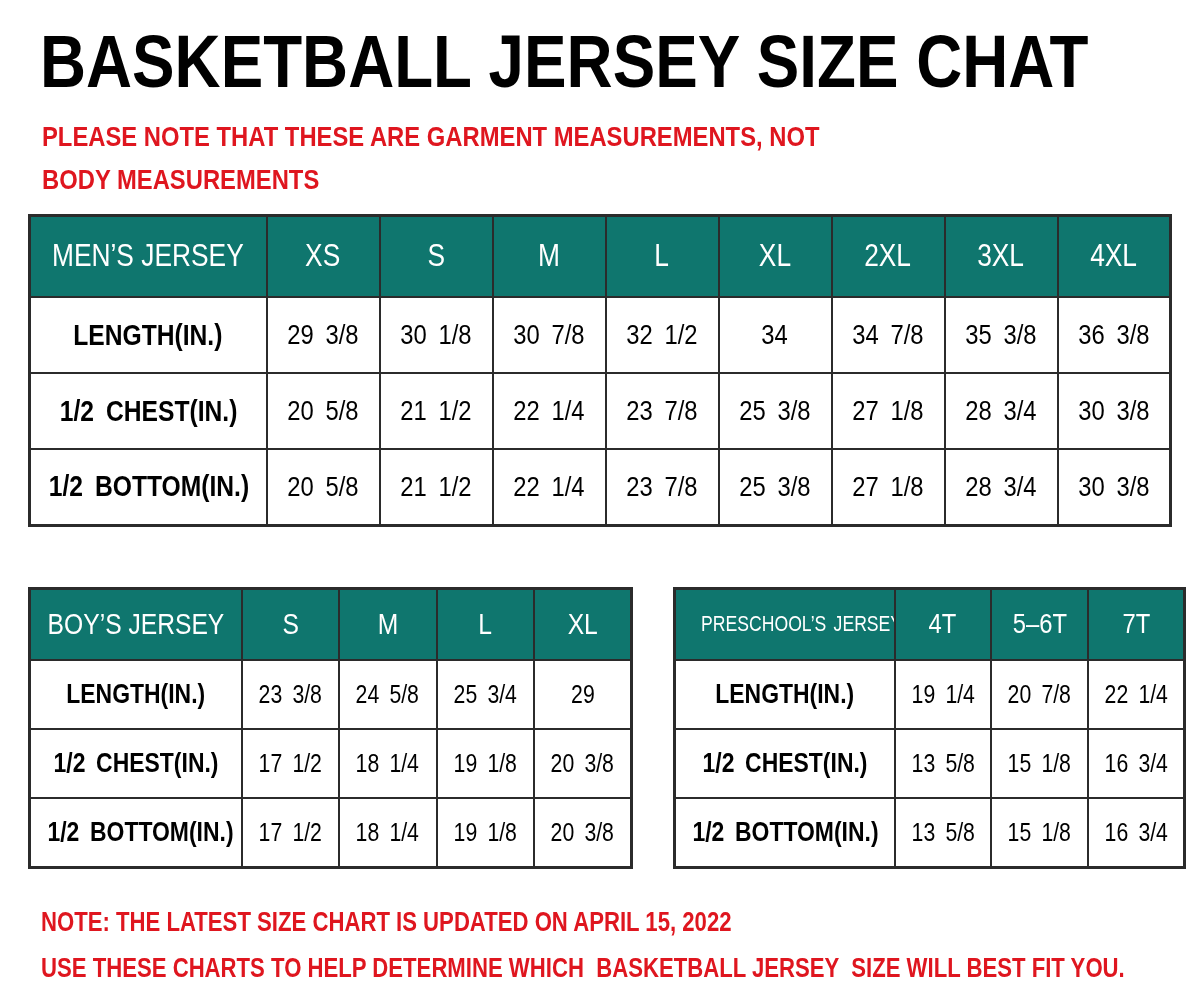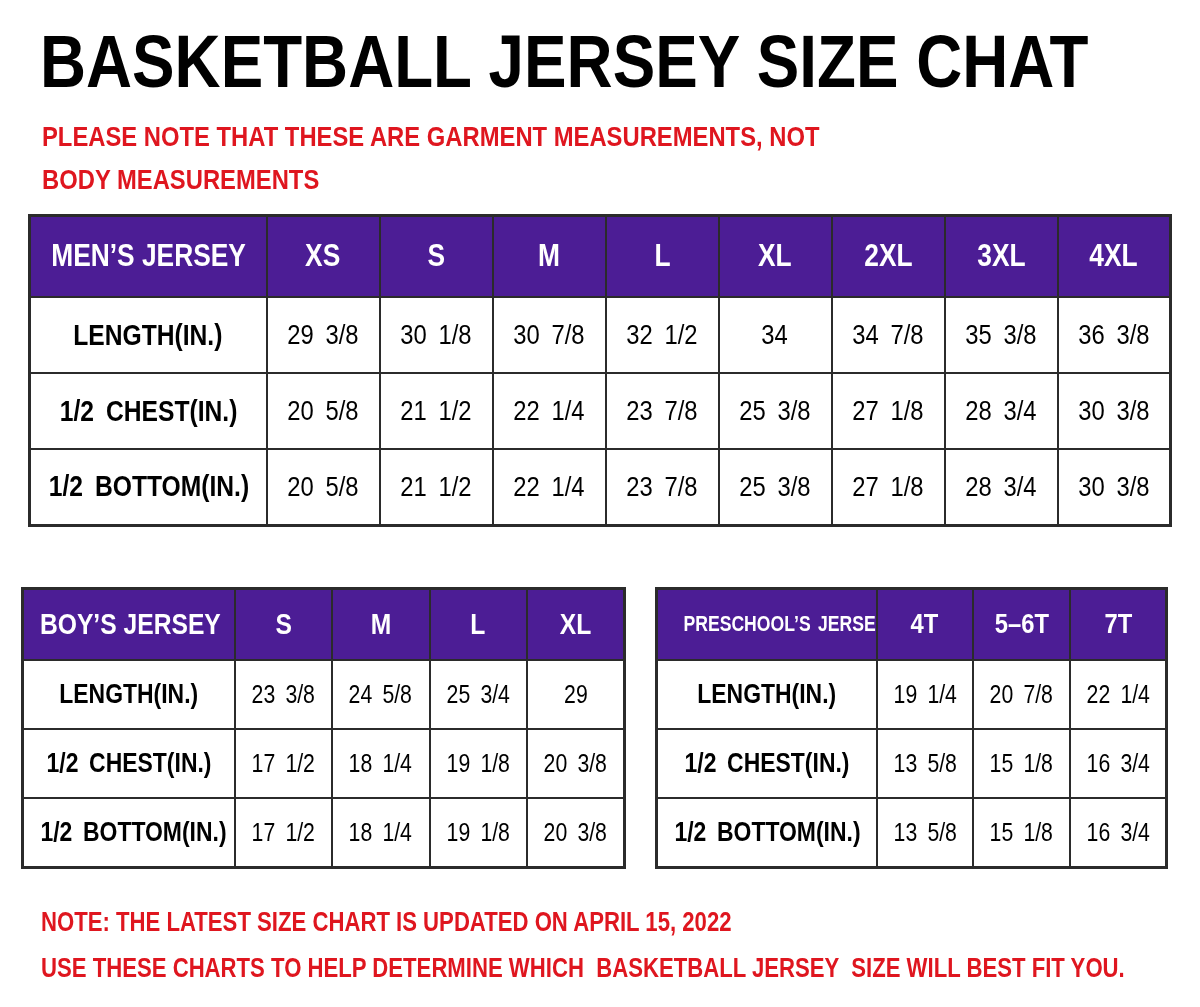--- a/index.html
+++ b/index.html
@@ -53,39 +53,39 @@
     background: #ffffff;
   }
   .tbl th, .tbl td {
     border: 2px solid #2b2b2b;
     text-align: center;
     vertical-align: middle;
     padding: 0;
     overflow: hidden;
   }
   .tbl thead th {
-    background: #4c1d95;
+    background: #0f766e;
     color: #ffffff;
-    font-weight: bold;
+    font-weight: normal;
   }
 
   
   .mens { width: 1144px; margin: 12px 0 0 28px; }
   .mens .label-col { width: 237px; }
   .mens thead tr { height: 82px; }
   .mens tbody tr { height: 76px; }
   .mens thead .cx { font-size: 31px; }
   .mens .label-cell .cx { font-size: 29px; font-weight: bold; word-spacing: 6px; }
   .mens .value-cell .cx { font-size: 28px; word-spacing: 6px; }
 
   
   .tables-row {
     display: flex;
-    margin: 60px 0 0 21px;
-    gap: 29px;
+    margin: 60px 0 0 28px;
+    gap: 40px;
     align-items: flex-end;
   }
   .small thead tr { height: 72px; }
   .small tbody tr { height: 69px; }
   .small .label-cell .cx { font-size: 27px; font-weight: bold; word-spacing: 5px; }
   .small .value-cell .cx { font-size: 25px; word-spacing: 5px; }
   .small thead .cx { font-size: 29px; }
 
   .boys { width: 605px; }
   .boys .label-col { width: 212px; }

